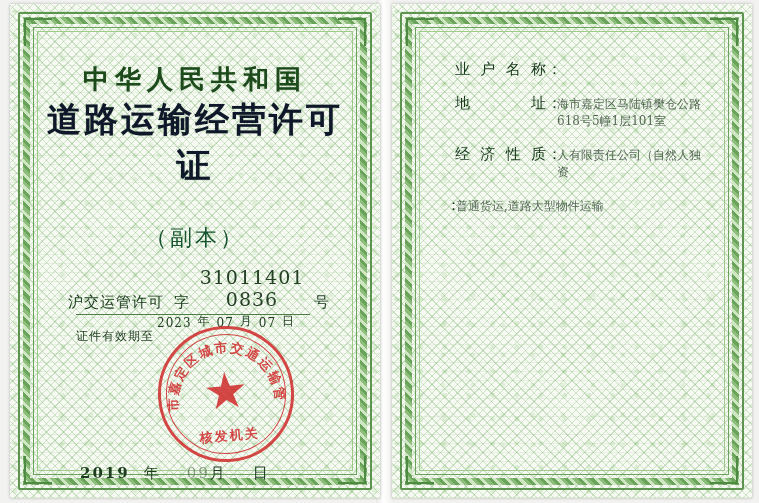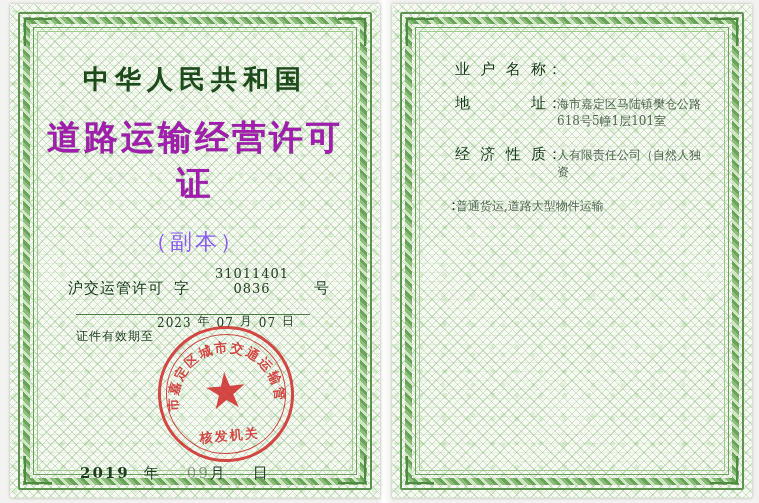--- a/index.html
+++ b/index.html
@@ -96,56 +96,55 @@
     margin-top: 28px;
     text-align: center;
     font-family: "DejaVu Serif", serif;
     font-weight: bold;
     font-size: 26px;
     letter-spacing: 6px;
     color: #1d4a1b;
     text-shadow: 0 0 1px rgba(29,74,27,0.4);
   }
   .title-main {
-    margin-top: 18px;
     text-align: center;
     font-family: "DejaVu Serif", serif;
     font-weight: bold;
     font-size: 34px;
     letter-spacing: 3px;
-    color: #a21caf;
+    color: #0f172a;
     text-shadow: 0 0 1px rgba(20,56,15,0.5);
   }
   .title-sub {
-    margin-top: 20px;
+    margin-top: 34px;
     text-align: center;
     font-family: "DejaVu Serif", serif;
     font-size: 22px;
     letter-spacing: 3px;
-    color: #8b5cf6;
+    color: #14532d;
   }
 
   .license-line {
     position: absolute;
     left: 28px;
     right: 20px;
     top: 232px;
     display: flex;
     align-items: flex-end;
     font-family: "DejaVu Serif", serif;
     font-size: 15px;
     color: #17381a;
     letter-spacing: 1px;
   }
   .license-line .lbl { white-space: nowrap; }
   .license-line .numblank {
     flex: 1;
     margin: 0 6px;
     text-align: center;
-    font-size: 13px;
+    font-size: 19px;
     color: #233f24;
     border-bottom: 1px solid rgba(40,80,40,0.0);
     padding-bottom: 1px;
   }
   .valid-line {
     position: absolute;
     left: 36px;
     right: 40px;
     top: 264px;
     display: flex;

